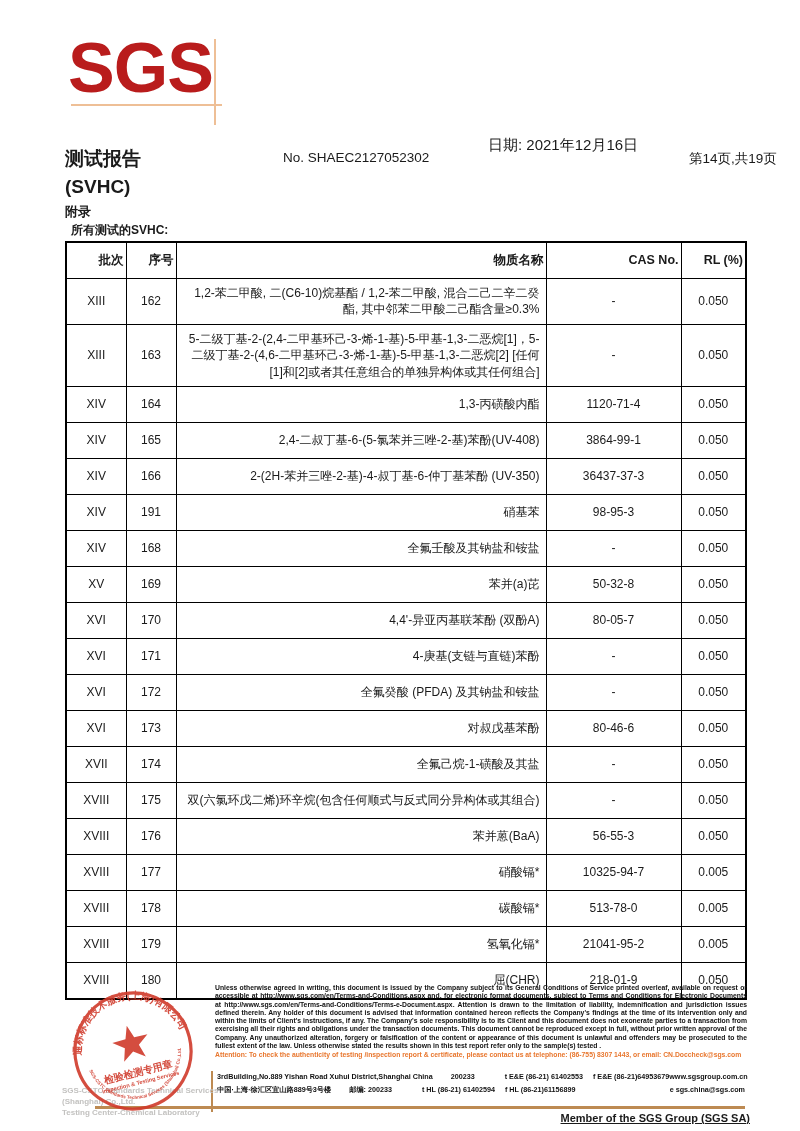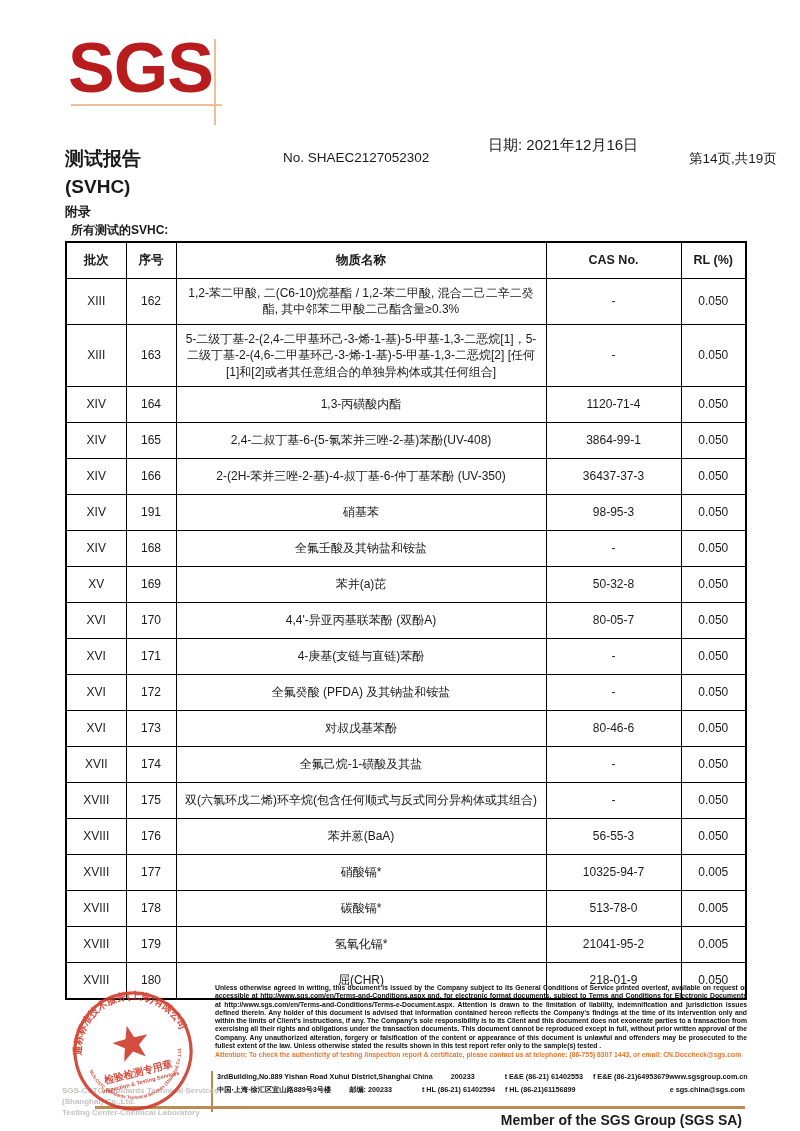--- a/index.html
+++ b/index.html
@@ -28,43 +28,43 @@
   .appendix    { position:absolute; left:65px;  top:203px; font-size:13px; font-weight:bold; }
   .caption     { position:absolute; left:71px;  top:222px; font-size:12px; font-weight:bold; }
 
   
   table.svhc {
     position:absolute; left:65px; top:241px; width:680px;
     border-collapse:collapse; table-layout:fixed;
     border:2px solid #000;
   }
   .svhc th, .svhc td { border:1.5px solid #000; font-size:12px; }
-  .svhc th { font-weight:bold; padding:4px 2px; text-align:center; font-size:12.5px; }
+  .svhc th { font-weight:bold; padding:4px 2px; text-align:right; font-size:12.5px; }
   .svhc td { padding:6px 6px; vertical-align:middle; line-height:16.5px; }
   .svhc td[data-field="batch"], .svhc td[data-field="no"],
   .svhc td[data-field="cas"],   .svhc td[data-field="rl"] { text-align:center; }
-  .svhc td[data-field="substance"] { text-align:center; }
+  .svhc td[data-field="substance"] { text-align:right; }
   .svhc tr { height:36px; }
 
   
   .legal {
     position:absolute; left:215px; top:984px; width:532px;
     font-size:6.8px; line-height:1.22; font-weight:bold;
     text-align:justify; color:#111;
   }
   .attention { color:#e8762d; margin-top:1px; }
   .addr-block { position:absolute; left:217px; top:1072px; width:528px; font-size:7.2px; font-weight:bold; color:#111; }
   .addr-line { display:flex; align-items:baseline; margin-bottom:4px; white-space:nowrap; }
   .addr-line .a-post { margin-left:18px; }
   .addr-line .a-tel  { margin-left:30px; }
   .addr-line .a-fax  { margin-left:10px; }
   .addr-line .a-web  { margin-left:auto; }
   .addr-vline { position:absolute; left:211px; top:1071px; width:2px; height:41px; background:#bd8a52; }
   .foot-hline { position:absolute; left:95px; top:1106px; width:650px; height:2.5px; background:#bd8a52; }
-  .member { position:absolute; right:58px; top:1112px; font-size:14px; font-weight:bold; color:#1a1a1a; }
+  .member { position:absolute; right:50px; top:1112px; font-size:11px; font-weight:bold; color:#1a1a1a;text-decoration:underline; }
 
   .company-gray {
     position:absolute; left:62px; top:1085px; width:175px; z-index:1;
     font-size:8px; line-height:1.4; color:#c3c2c0; font-weight:bold;
   }
   .stamp { position:absolute; left:58px; top:976px; width:150px; height:150px; z-index:2; }
 </style>
 </head>
 <body>
 

